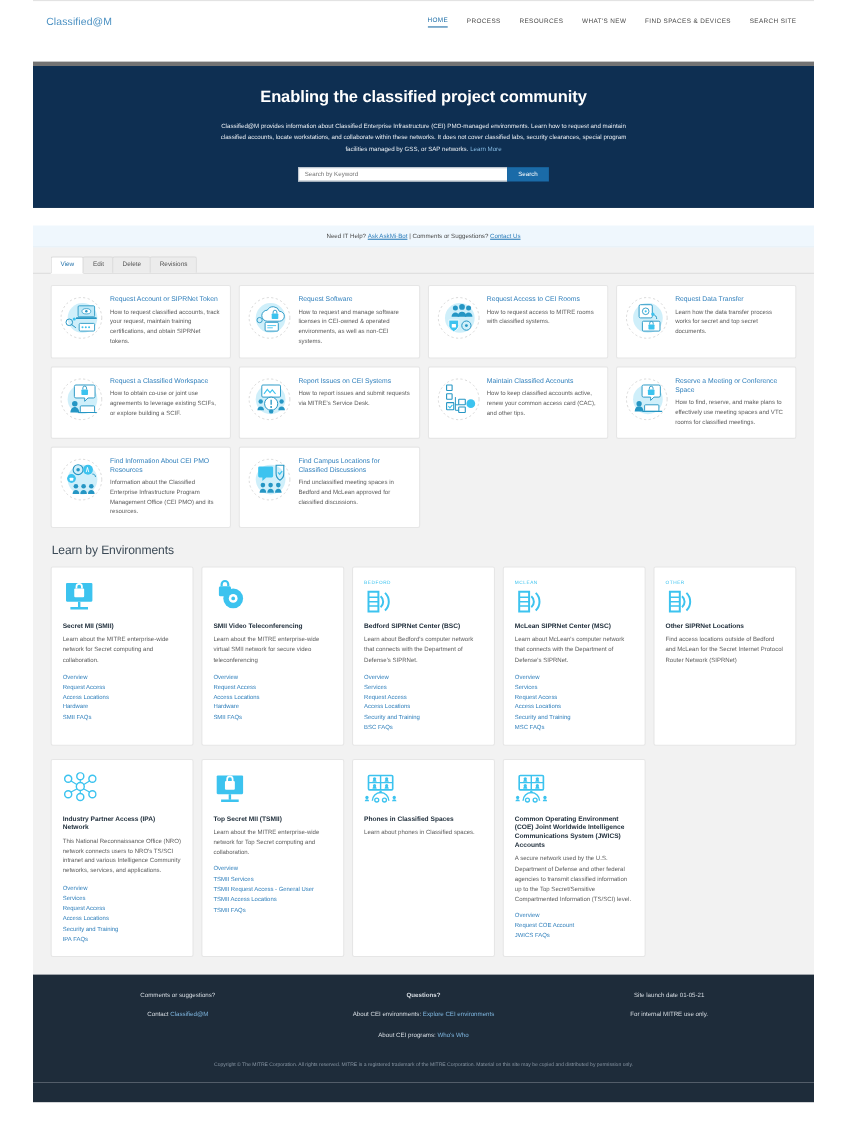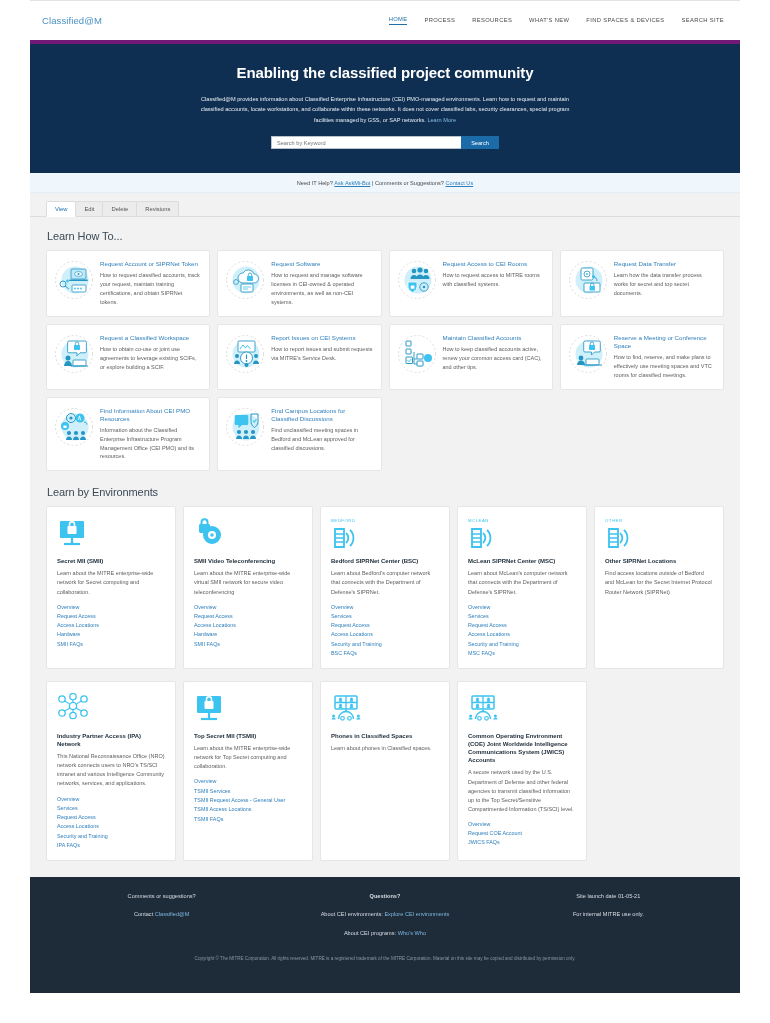--- a/index.html
+++ b/index.html
@@ -29,21 +29,21 @@
     margin-left:auto; display:flex; align-items:center; gap:17px;
     padding-right:16px;
   }
   .navlink {
     font-size:5.8px; color:#4a4a4a; letter-spacing:.35px;
     padding-bottom:2px; white-space:nowrap;
   }
   .navlink.active { color:#1f6fa8; border-bottom:1.6px solid #1f6fa8; }
 
   
-  .hero-wrap { margin:0 30px; padding-top:4px; background:#701a75; }
+  .hero-wrap { margin:16px 30px; padding-top:4px; background:#737373; }
   .hero {
     background:#0e2f52; color:#fff;
     padding:20px 0 24px 0; text-align:center;
   }
   .hero h1 {
     margin:0 0 13px 0; font-size:15px; font-weight:bold; letter-spacing:-.1px;
   }
   .hero p {
     margin:0 auto; width:375px; font-size:5.6px; line-height:1.85;
     color:#e9eef3;
@@ -179,21 +179,20 @@
 
   <div class="tabsbar">
     <div class="tab active">View</div>
     <div class="tab">Edit</div>
     <div class="tab">Delete</div>
     <div class="tab">Revisions</div>
   </div>
 
   <div class="main">
 
-    <div class="sect-title">Learn How To...</div>
 
     <div class="grid4" id="howto-grid">
         <div class="howto">
           <div class="howto-icon">
             <svg width="40" height="40" viewBox="0 0 40 40">
               <circle cx="20" cy="20" r="18.5" fill="none" stroke="#cfcfcf" stroke-width=".7" stroke-dasharray="2 2.2"></circle>
               <circle cx="21" cy="20" r="13.5" fill="#bfe9f8" opacity=".75"></circle>
               <rect x="17" y="9" width="15" height="10" rx="1" fill="#bfe9f8" stroke="#2596c4" stroke-width=".8"></rect>
               <ellipse cx="24.5" cy="14" rx="4" ry="2.4" fill="#fff" stroke="#2596c4" stroke-width=".7"></ellipse>
               <circle cx="24.5" cy="14" r="1.1" fill="#2596c4"></circle>

